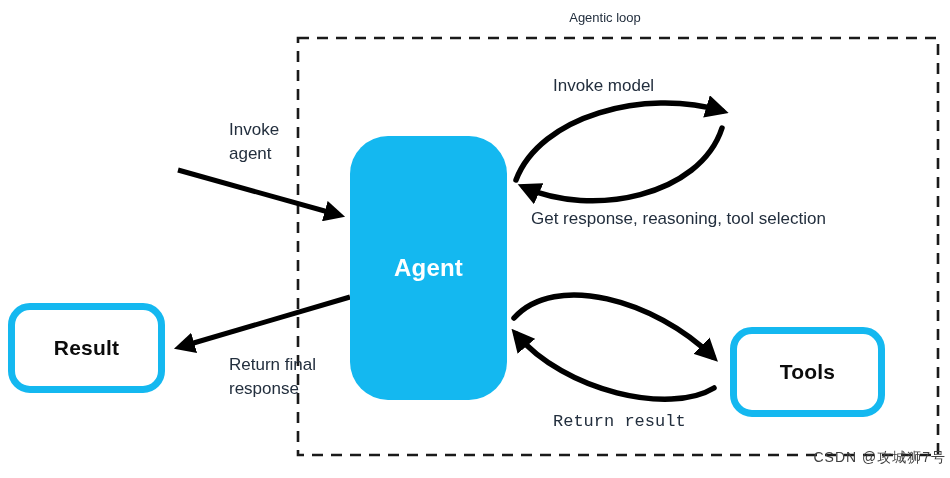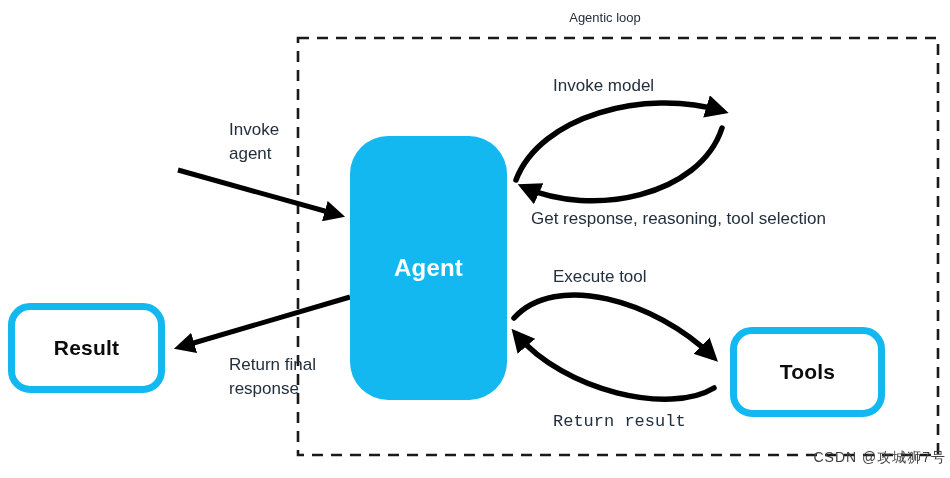--- a/index.html
+++ b/index.html
@@ -59,18 +59,17 @@
 
   <div class="lbl" id="diagram-title">Agentic loop</div>
 
   <div class="node" id="node-result">Result</div>
   <div class="node" id="node-agent">Agent</div>
   <div class="node" id="node-tools">Tools</div>
 
   <div class="lbl wrap" id="lbl-invoke-agent">Invoke agent</div>
   <div class="lbl" id="lbl-invoke-model">Invoke model</div>
   <div class="lbl" id="lbl-get-response">Get response, reasoning, tool selection</div>
-  <div class="lbl" id="lbl-execute-tool">Execute tool</div>
   <div class="lbl" id="lbl-return-result">Return result</div>
   <div class="lbl wrap" id="lbl-return-final">Return final response</div>
 
   <div id="watermark">CSDN @攻城狮7号</div>
 </div>
 
 </body></html>

